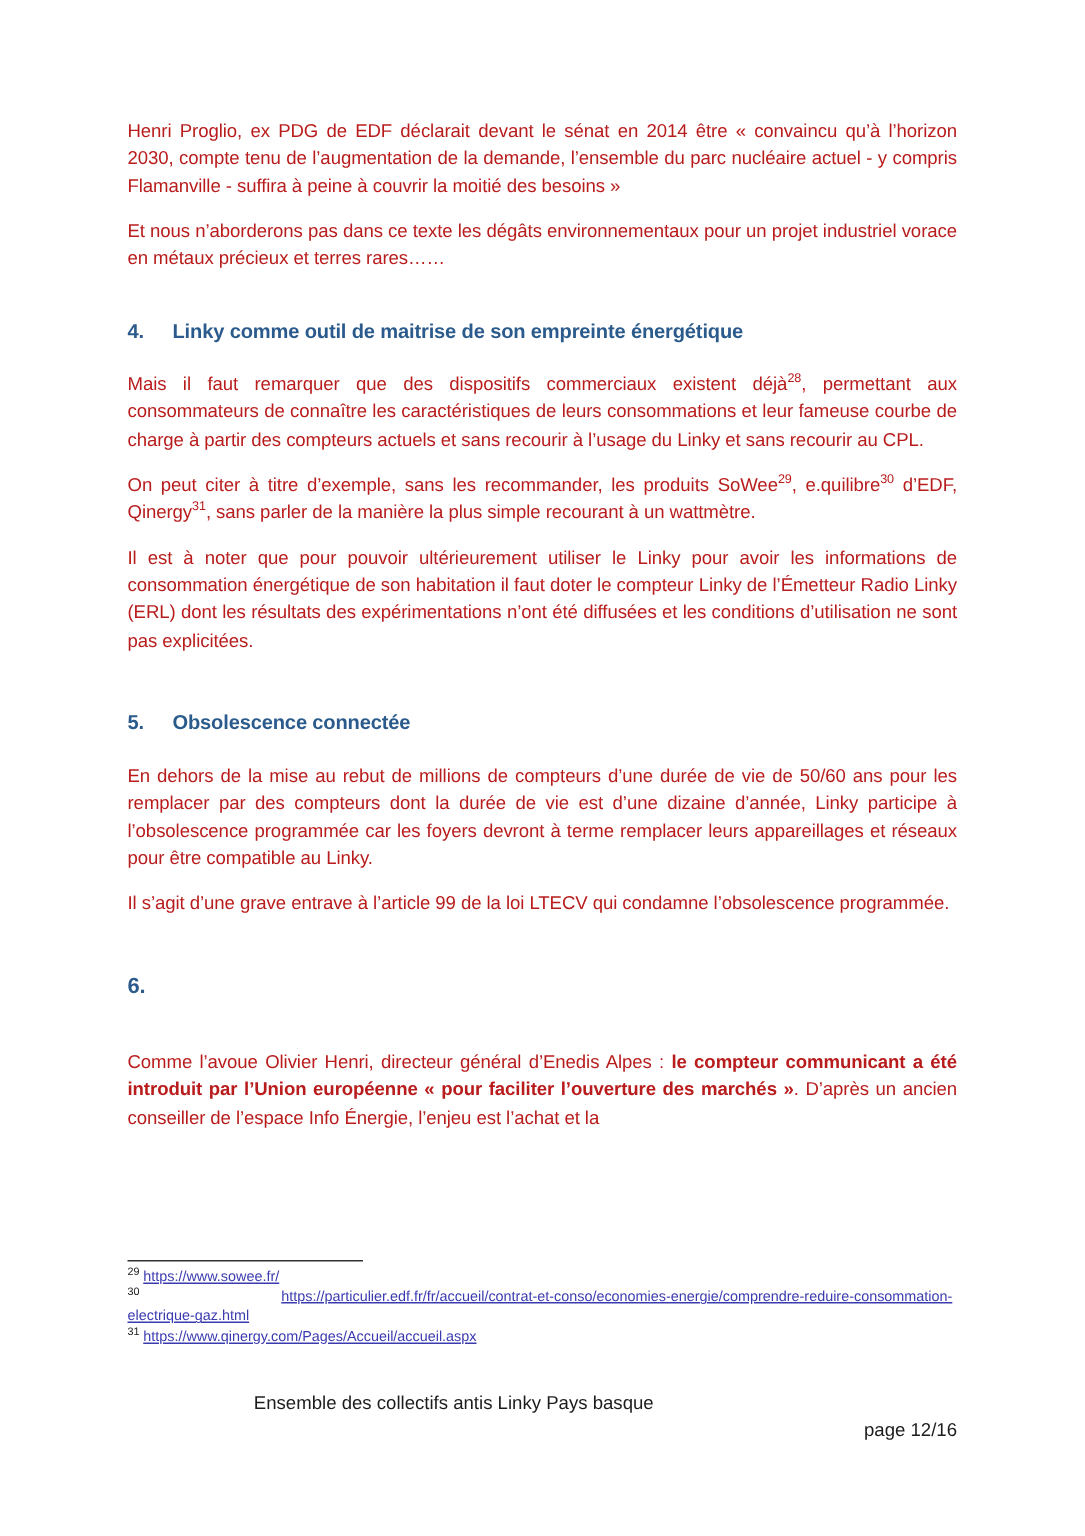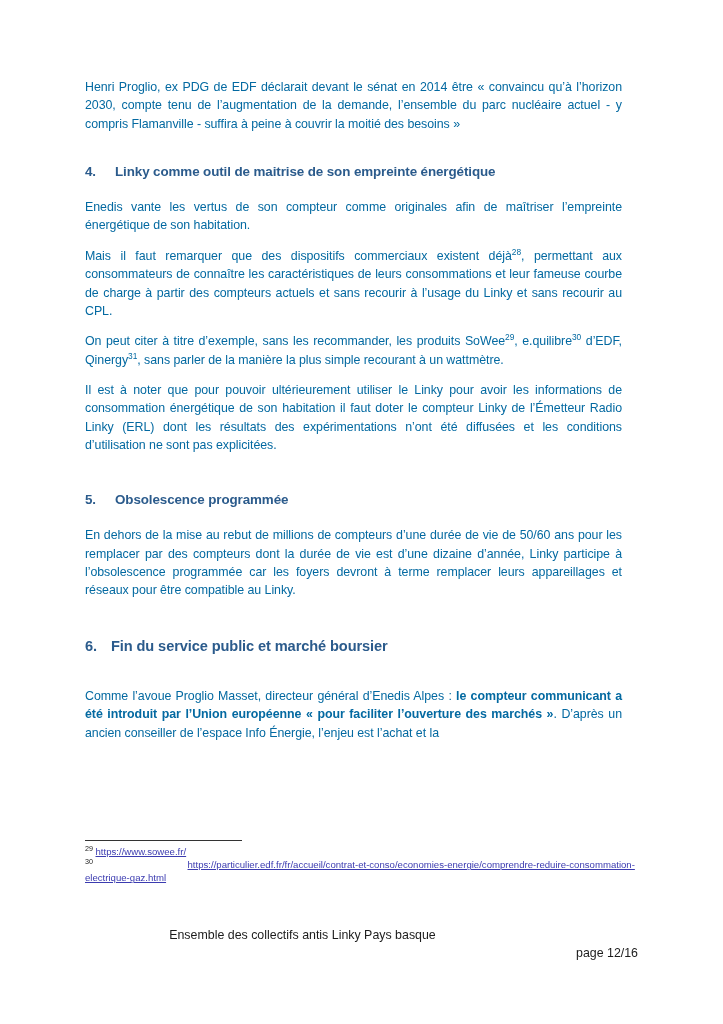--- a/index.html
+++ b/index.html
@@ -25,25 +25,25 @@
   }
 
   .content {
     position: absolute;
     left: 85px;
     top: 78px;
     width: 553px;
   }
 
   p.body-par {
-    margin: 0 16px 12px 0;
+    margin: 0 0 12px 0;
     font-size: 12.4px;
     line-height: 1.48;
     text-align: justify;
-    color: #0369a1;
+    color: #b91c1c;
     letter-spacing: -0.05px;
   }
 
   p.body-par:last-child { margin-bottom: 0; }
 
   h2.section-heading {
     margin: 0;
     font-size: 13.4px;
     font-weight: bold;
     color: #2b5b8c;
@@ -145,76 +145,79 @@
 </style>
 </head>
 <body>
 
 <div class="page">
 
   <div class="content">
 
     <p class="body-par">Henri Proglio, ex PDG de EDF déclarait devant le sénat en 2014 être « convaincu qu’à l’horizon 2030, compte tenu de l’augmentation de la demande, l’ensemble du parc nucléaire actuel - y compris Flamanville - suffira à peine à couvrir la moitié des besoins »</p>
 
+    <p class="body-par">Et nous n’aborderons pas dans ce texte les dégâts environnementaux pour un projet industriel vorace en métaux précieux et terres rares……</p>
 
     <div class="spacer-md"></div>
 
     <h2 class="section-heading">
       <span class="num">4.</span>
       <span>Linky comme outil de maitrise de son empreinte énergétique</span>
     </h2>
 
     <div class="spacer-md"></div>
 
-    <p class="body-par"><span>Enedis vante les vertus de son compteur comme originales afin de maîtriser l’empreinte énergétique de son habitation.</span></p>
 
     <p class="body-par"><span>Mais il faut remarquer que des dispositifs commerciaux existent déjà</span><sup class="fn">28</sup><span>, permettant aux consommateurs de connaître les caractéristiques de leurs consommations et leur fameuse courbe de charge à partir des compteurs actuels et sans recourir à l’usage du Linky et sans recourir au CPL.</span></p>
 
     <p class="body-par"><span>On peut citer à titre d’exemple, sans les recommander, les produits SoWee</span><sup class="fn">29</sup><span>, e.quilibre</span><sup class="fn">30</sup><span> d’EDF, Qinergy</span><sup class="fn">31</sup><span>, sans parler de la manière la plus simple recourant à un wattmètre.</span></p>
 
     <p class="body-par"><span>Il est à noter que pour pouvoir ultérieurement utiliser le Linky pour avoir les informations de consommation énergétique de son habitation il faut doter le compteur Linky de l’Émetteur Radio Linky (ERL) dont les résultats des expérimentations n’ont été diffusées et les conditions d’utilisation ne sont pas explicitées.</span></p>
 
     <div class="spacer-lg"></div>
 
     <h2 class="section-heading">
       <span class="num">5.</span>
-      <span>Obsolescence programmée</span>
+      <span>Obsolescence connectée</span>
     </h2>
 
     <div class="spacer-md"></div>
 
     <p class="body-par"><span>En dehors de la mise au rebut de millions de compteurs d’une durée de vie de 50/60 ans pour les remplacer par des compteurs dont la durée de vie est d’une dizaine d’année, Linky participe à l’obsolescence programmée car les foyers devront à terme remplacer leurs appareillages et réseaux pour être compatible au Linky.</span></p>
 
+    <p class="body-par"><span>Il s’agit d’une grave entrave à l’article 99 de la loi LTECV qui condamne l’obsolescence programmée.</span></p>
 
     <div class="spacer-lg"></div>
 
     <h2 class="section-heading big">
       <span class="num">6.</span>
-      <span>Fin du service public et marché boursier</span>
     </h2>
 
     <div class="spacer-md"></div>
 
 
     <div class="spacer-sm"></div>
 
-    <p class="body-par"><span>Comme l’avoue Proglio Masset, directeur général d’Enedis Alpes : </span><span class="b">le compteur communicant a été introduit par l’Union européenne </span><span class="bi">« pour faciliter l’ouverture des marchés »</span><span>. D’après un ancien conseiller de l’espace Info Énergie, l’enjeu est l’achat et la</span></p>
+    <p class="body-par"><span>Comme l’avoue Olivier Henri, directeur général d’Enedis Alpes : </span><span class="b">le compteur communicant a été introduit par l’Union européenne </span><span class="bi">« pour faciliter l’ouverture des marchés »</span><span>. D’après un ancien conseiller de l’espace Info Énergie, l’enjeu est l’achat et la</span></p>
 
   </div>
 
   <div class="footnotes">
     <div class="fn-rule"></div>
 
 
     <p class="fn-line">
       <span class="marker">29</span><span class="fn-link">https://www.sowee.fr/</span>
     </p>
 
     <p class="fn-line fn-justify">
       <span class="marker">30</span><span class="gap"></span><span class="fn-link">https://particulier.edf.fr/fr/accueil/contrat-et-conso/economies-energie/comprendre-reduire-consommation-electrique-gaz.html</span>
     </p>
 
+    <p class="fn-line">
+      <span class="marker">31</span><span class="fn-link">https://www.qinergy.com/Pages/Accueil/accueil.aspx</span>
+    </p>
   </div>
 
   <div class="footer-center">Ensemble des collectifs antis Linky Pays basque</div>
   <div class="footer-page">page 12/16</div>
 
 </div>
 
 </body></html>

